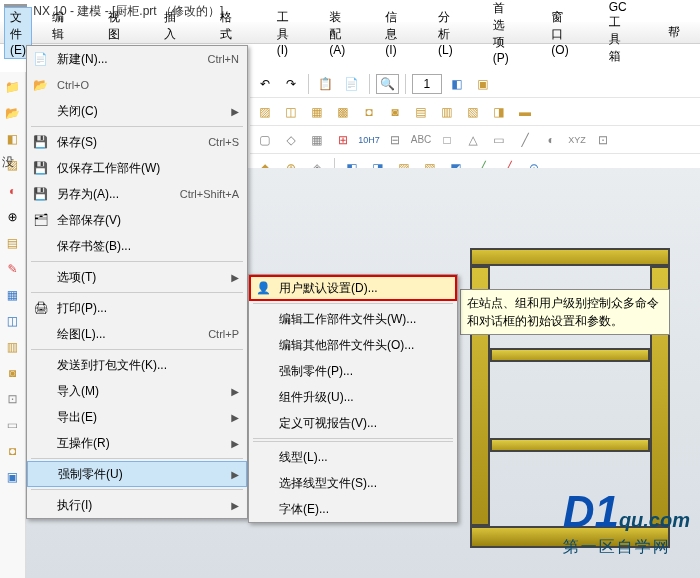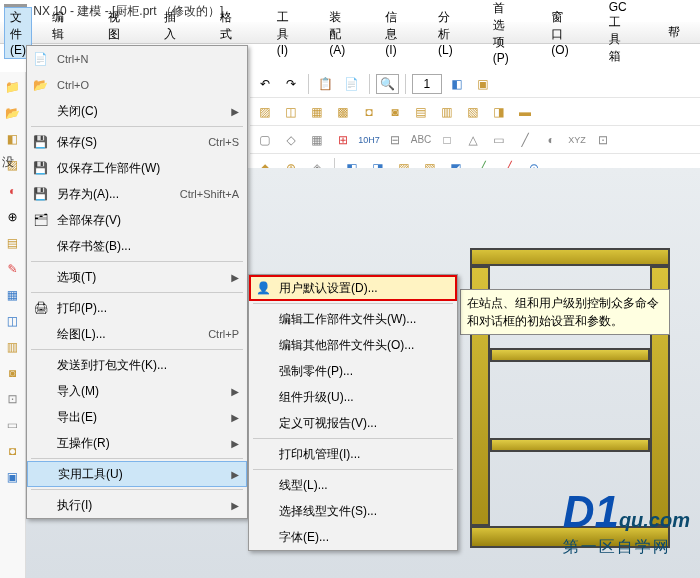--- a/index.html
+++ b/index.html
@@ -179,20 +179,21 @@
     <div class="panel side-r"></div>
     <div class="panel shelf1"></div>
     <div class="panel shelf2"></div>
     <div class="panel bot"></div>
   </div>
 </div>
 
 <div class="file-menu" id="file-menu">
     <div class="mi">
       <span class="icn">📄</span>
+      <span class="lbl">新建(N)...</span>
       <span class="shortcut">Ctrl+N</span>
     </div>
     <div class="mi">
       <span class="icn">📂</span>
       <span class="shortcut">Ctrl+O</span>
     </div>
     <div class="mi">
       <span class="lbl">关闭(C)</span>
       <span class="arrow">▶</span>
     </div>
@@ -243,21 +244,21 @@
     <div class="mi">
       <span class="lbl">导出(E)</span>
       <span class="arrow">▶</span>
     </div>
     <div class="mi">
       <span class="lbl">互操作(R)</span>
       <span class="arrow">▶</span>
     </div>
     <div class="msep"></div>
     <div class="mi hovered">
-      <span class="lbl">实用工具(U)</span>
+      <span class="lbl">强制零件(U)</span>
       <span class="arrow">▶</span>
     </div>
     <div class="msep"></div>
     <div class="mi">
       <span class="lbl">执行(I)</span>
       <span class="arrow">▶</span>
     </div>
   </div>
 <div class="submenu" id="submenu">
     <div class="mi hl">
@@ -274,23 +275,20 @@
     <div class="mi">
       <span>强制零件(P)...</span>
     </div>
     <div class="mi">
       <span>组件升级(U)...</span>
     </div>
     <div class="mi">
       <span>定义可视报告(V)...</span>
     </div>
     <div class="msep"></div>
-    <div class="mi">
-      <span>打印机管理(I)...</span>
-    </div>
     <div class="msep"></div>
     <div class="mi">
       <span>线型(L)...</span>
     </div>
     <div class="mi">
       <span>选择线型文件(S)...</span>
     </div>
     <div class="mi">
       <span>字体(E)...</span>
     </div>

